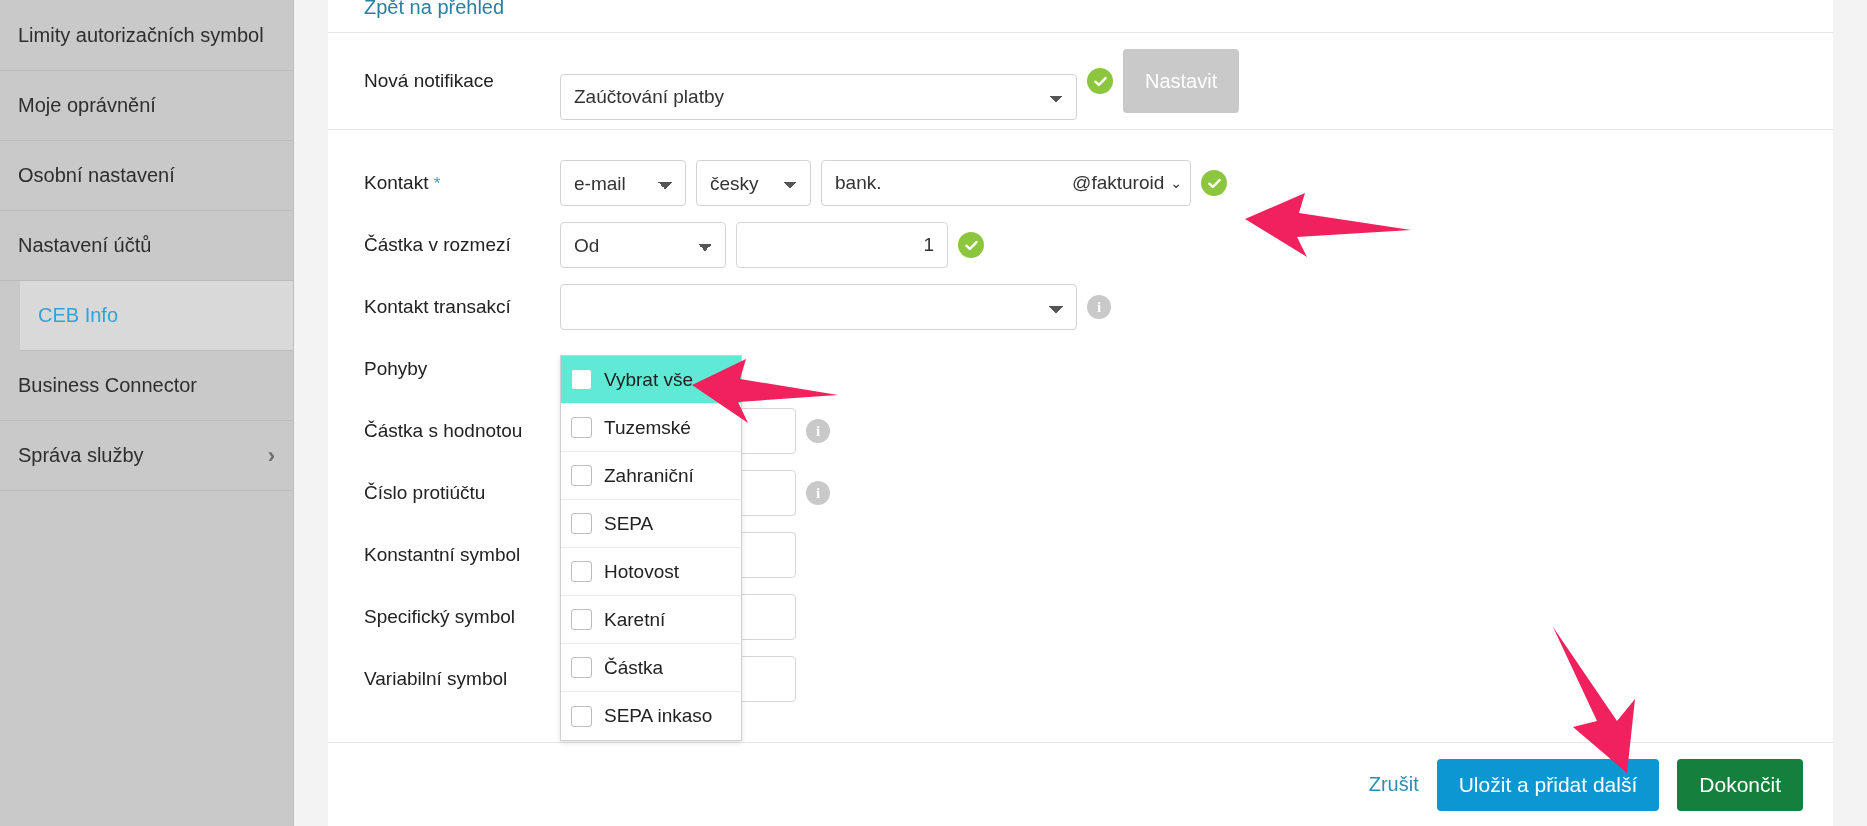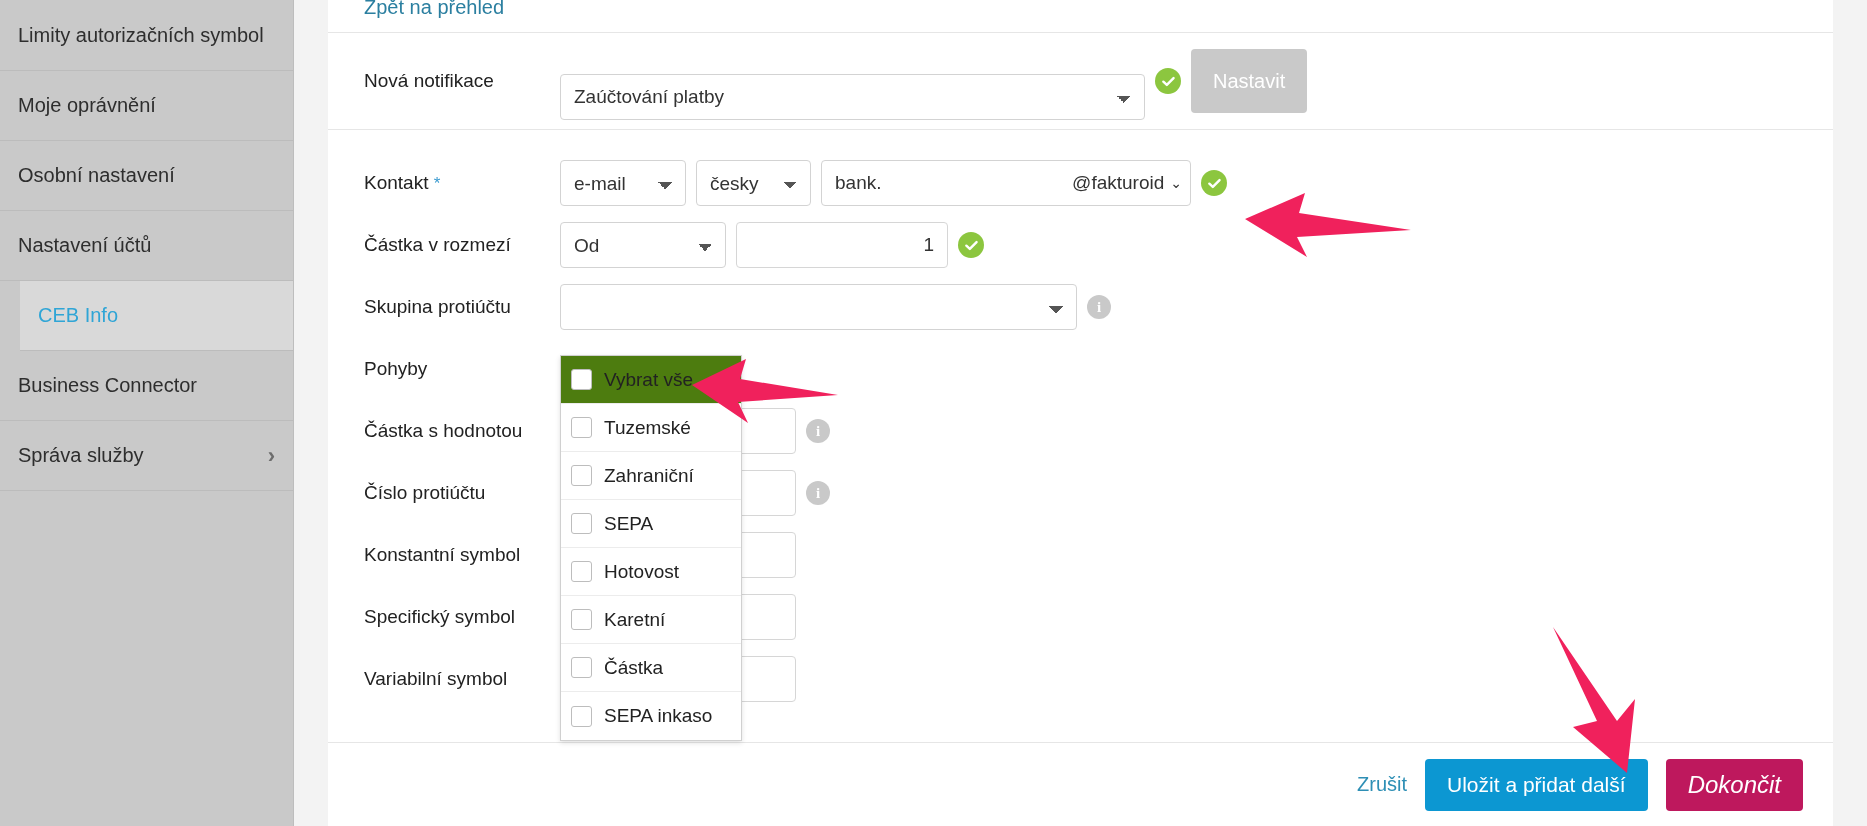--- a/index.html
+++ b/index.html
@@ -79,21 +79,21 @@
       linear-gradient(45deg, transparent 50%, #555 50%),
       linear-gradient(135deg, #555 50%, transparent 50%);
     background-position: calc(100% - 20px) 21px, calc(100% - 13px) 21px;
     background-size: 7px 7px, 7px 7px;
     background-repeat: no-repeat;
   }
   .sel-wide { width: 126px; }
   .sel-lang { width: 115px; }
   .sel-od    { width: 166px; }
   .notif-sel {
-    width: 585px; height: 50px; color: #a8a8a8;
+    width: 517px; height: 50px; color: #a8a8a8;
     background-position: calc(100% - 22px) 23px, calc(100% - 15px) 23px;
     background-size: 8px 8px, 8px 8px;
     margin-top: 31px;
   }
   .group-sel { width: 517px; }
 
   .emailbox {
     width: 370px; height: 46px;
     border: 1px solid #d3d3d3; border-radius: 4px; background: #fff;
     display: flex; align-items: center; padding: 0 8px 0 13px;
@@ -148,36 +148,36 @@
     box-shadow: 0 2px 5px rgba(0,0,0,.12);
     z-index: 40;
   }
   .dd-item {
     display: flex; align-items: center; gap: 12px;
     height: 48px; padding: 0 10px;
     font-size: 19px; color: #222;
     border-bottom: 1px solid #ececec;
   }
   .dd-item:last-child { border-bottom: none; }
-  .dd-item.hl { background: #4d7c0f; }
+  .dd-item.hl { background: #5eead4; }
   .cbx {
     width: 21px; height: 21px; border: 1px solid #bdbdbd;
     border-radius: 3px; background: #fff; flex: none;
   }
 
   
   .footer {
     position: absolute; left: 0; right: 0; bottom: 0;
     height: 84px; border-top: 1px solid #e6e6e6;
     display: flex; align-items: center; justify-content: flex-end;
     padding-right: 30px; gap: 18px; background: #fff;
   }
   .lnk-cancel { color: #2e8fb5; font-size: 20px; cursor: pointer; }
   .btn-save { background: #0c97d2; color: #fff; font-size: 21px; height: 52px; padding: 0 22px; }
-  .btn-done { background: #be185d; color: #fff; font-size: 24px; height: 52px; padding: 0 22px; font-style: italic; }
+  .btn-done { background: #15803d; color: #fff; font-size: 21px; height: 52px; padding: 0 22px; }
 
   
   .arrow { position: absolute; z-index: 60; pointer-events: none; }
   #arrow-contact { left: 1243px; top: 183px; }
   #arrow-select-all { left: 690px; top: 355px; }
   #arrow-finish { left: 1545px; top: 625px; }
 </style>
 </head>
 <body>
 
@@ -273,21 +273,21 @@
             <input class="txt txt-amount" value="1" style="">
             <span class="ok">
               <svg viewBox="0 0 16 16">
                   <path d="M2.5 8.2 L6.2 11.6 L13.4 4.3" fill="none" stroke="#fff" stroke-width="2.6" stroke-linecap="round" stroke-linejoin="round"></path>
                 </svg>
             </span>
           </div>
         </div>
 
         <div class="row">
-          <div class="lbl">Skupina protiúčtu</div>
+          <div class="lbl">Kontakt transakcí</div>
           <div class="ctl">
             <select class="sel group-sel">
               <option></option>
             </select>
             <span class="info">i</span>
           </div>
         </div>
 
         <div class="row">
           <div class="lbl">Pohyby</div>

